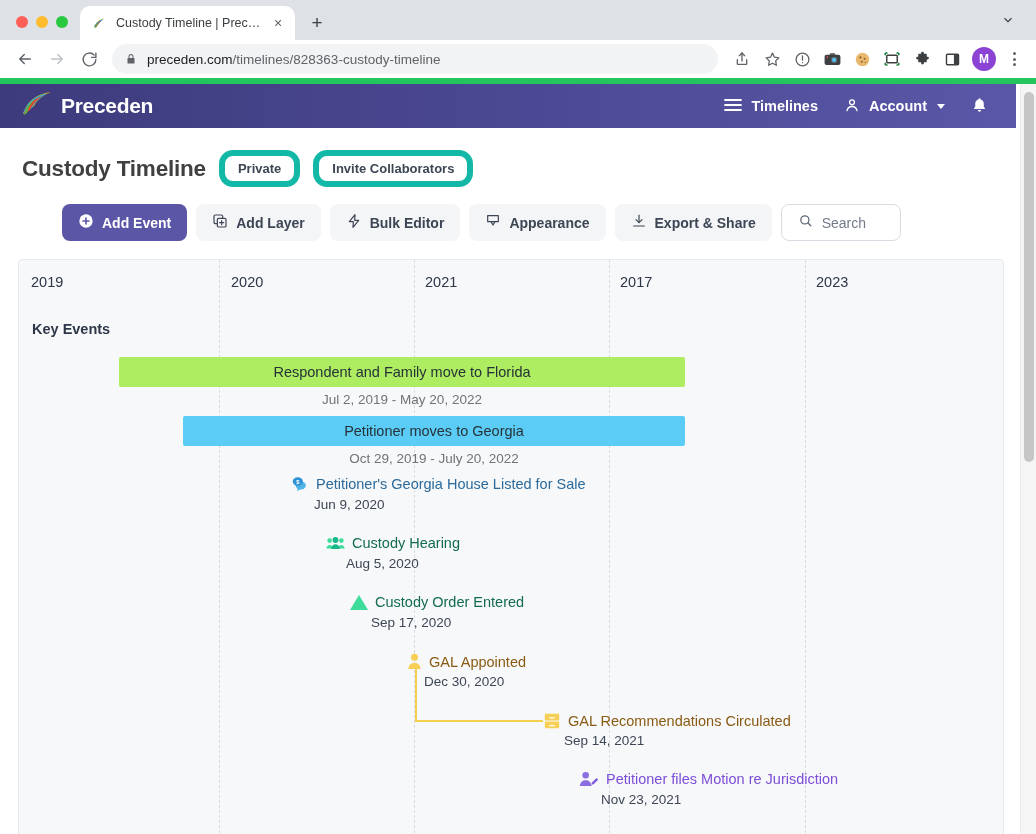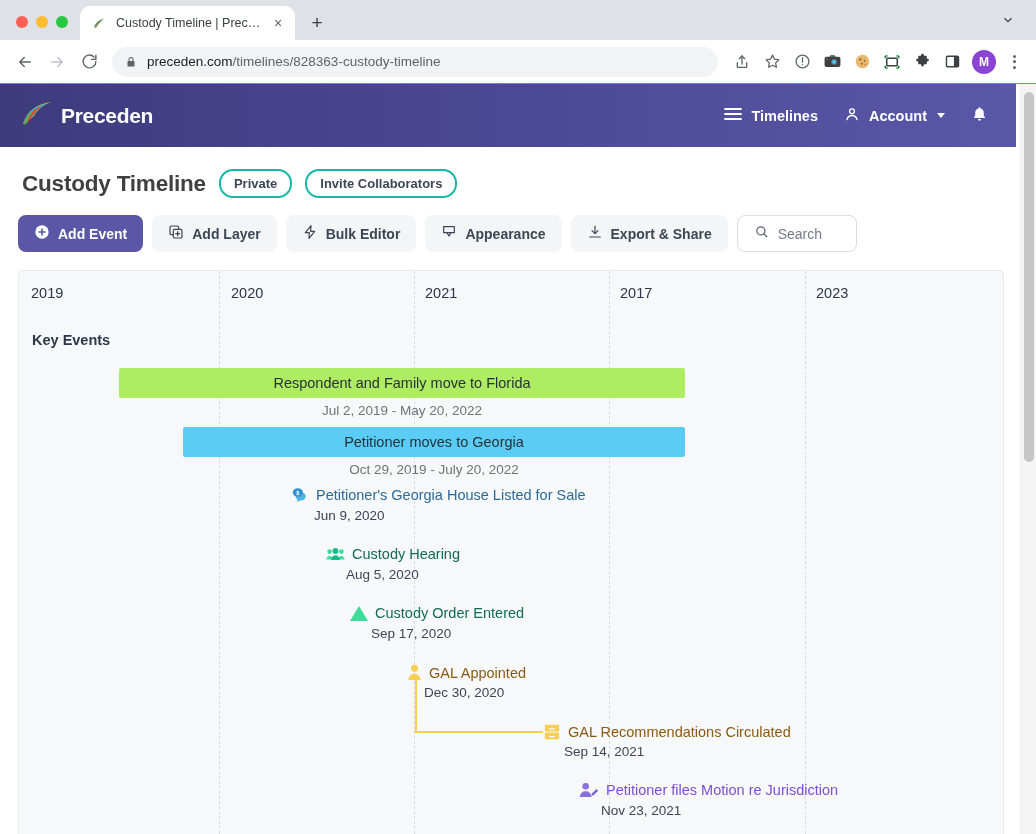--- a/index.html
+++ b/index.html
@@ -42,21 +42,21 @@
     font-size: 19px; color: #3c4043; line-height: 1;
   }
   .tabbar-spacer { flex: 1; }
   .tabbar-chevron {
     width: 28px; height: 28px; margin: 0 14px 6px 0;
     display: flex; align-items: center; justify-content: center; color: #3c4043;
   }
 
   .browser-toolbar {
     height: 44px; background: #fff; display: flex; align-items: center;
-    padding: 0 10px; gap: 2px; border-bottom: 1px solid #22c55e;
+    padding: 0 10px; gap: 2px; border-bottom: 6px solid #22c55e;
   }
   .nav-btn {
     width: 30px; height: 30px; display: flex; align-items: center;
     justify-content: center; color: #5f6368; border-radius: 50%;
   }
   .nav-btn.disabled { color: #bdc1c6; }
   .omnibox {
     flex: 1; height: 30px; background: #f1f3f4; border-radius: 16px;
     display: flex; align-items: center; gap: 9px; padding: 0 12px;
     margin: 0 8px 0 6px; min-width: 0;
@@ -77,44 +77,44 @@
     width: 24px; flex: 0 0 24px; display: flex; flex-direction: column;
     align-items: center; gap: 2.5px;
   }
   .kebab i { width: 3px; height: 3px; border-radius: 50%; background: #5f6368; display:block; }
 
   
   .page { position: relative; width: 1036px; height: 750px; background: #fff; }
   .viewport { position: absolute; inset: 0 20px 0 0; overflow: hidden; }
 
   .app-header {
-    height: 63px; background: linear-gradient(90deg,#3d3b7c 0%,#4a4791 45%,#5a57a8 100%);
+    height: 44px; background: linear-gradient(90deg,#3d3b7c 0%,#4a4791 45%,#5a57a8 100%);
     display: flex; align-items: center; padding: 0 16px;
   }
   .logo-wrap { display: flex; align-items: center; gap: 7px; padding-left: 4px; }
   .logo-text { color: #fff; font-size: 21px; font-weight: bold; letter-spacing: -.3px; }
   .header-spacer { flex: 1; }
   .header-nav { display: flex; align-items: center; gap: 26px; padding-right: 12px; }
   .header-item {
     display: flex; align-items: center; gap: 9px;
     color: #fff; font-size: 14.5px; font-weight: bold;
   }
   .caret-down {
     width: 0; height: 0; border-left: 4.5px solid transparent;
     border-right: 4.5px solid transparent; border-top: 5px solid #fff; margin-left: 1px;
   }
 
   .title-row { display: flex; align-items: center; gap: 13px; padding: 22px 0 0 22px; }
   .page-title { font-size: 22.5px; font-weight: bold; color: #404040; letter-spacing: -.2px; }
   .pill {
-    border: 2px solid #14b8a6; border-radius: 14px; padding: 5px 13px;
+    border: 6px solid #14b8a6; border-radius: 14px; padding: 5px 13px;
     font-size: 13px; font-weight: bold; color: #3d4655; background: #fff;
   }
 
-  .toolbar { display: flex; align-items: center; gap: 9px; padding: 17px 0 0 18px; }
+  .toolbar { display: flex; align-items: center; gap: 9px; padding: 17px 0 0 18px; margin-left: 44px; }
   .tb-btn {
     display: flex; align-items: center; gap: 8px; height: 37px;
     padding: 0 16px; border-radius: 8px; background: #f4f5f7;
     font-size: 14px; font-weight: bold; color: #3d4655;
   }
   .tb-btn.primary { background: #5b57a6; color: #fff; }
   .search-box {
     display: flex; align-items: center; gap: 9px; height: 37px;
     padding: 0 16px; border-radius: 8px; background: #fff;
     border: 1px solid #d9dde3; width: 120px;

